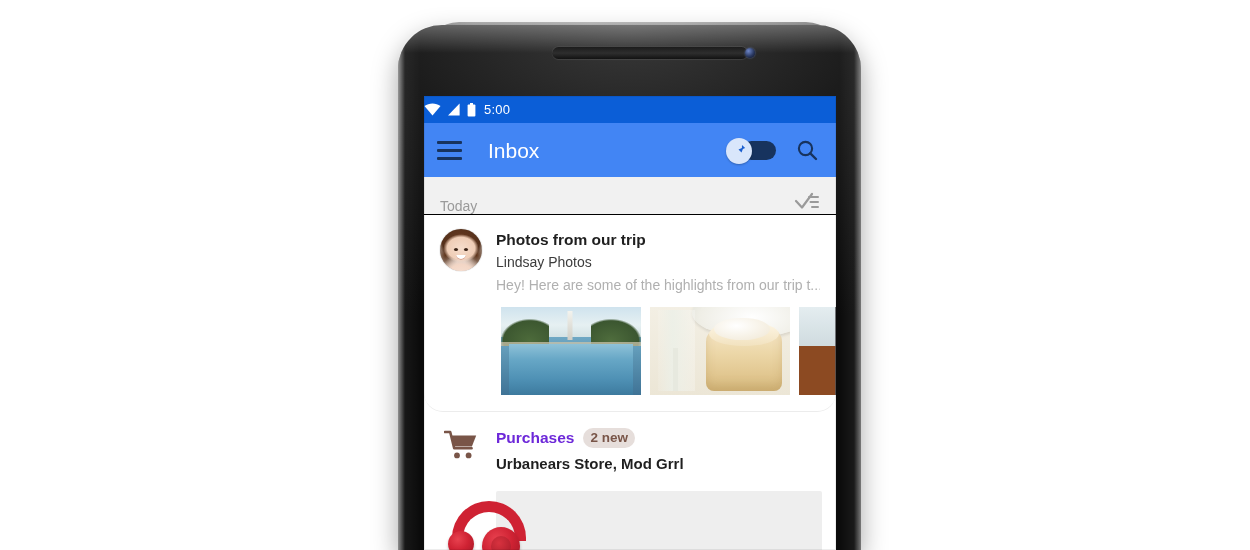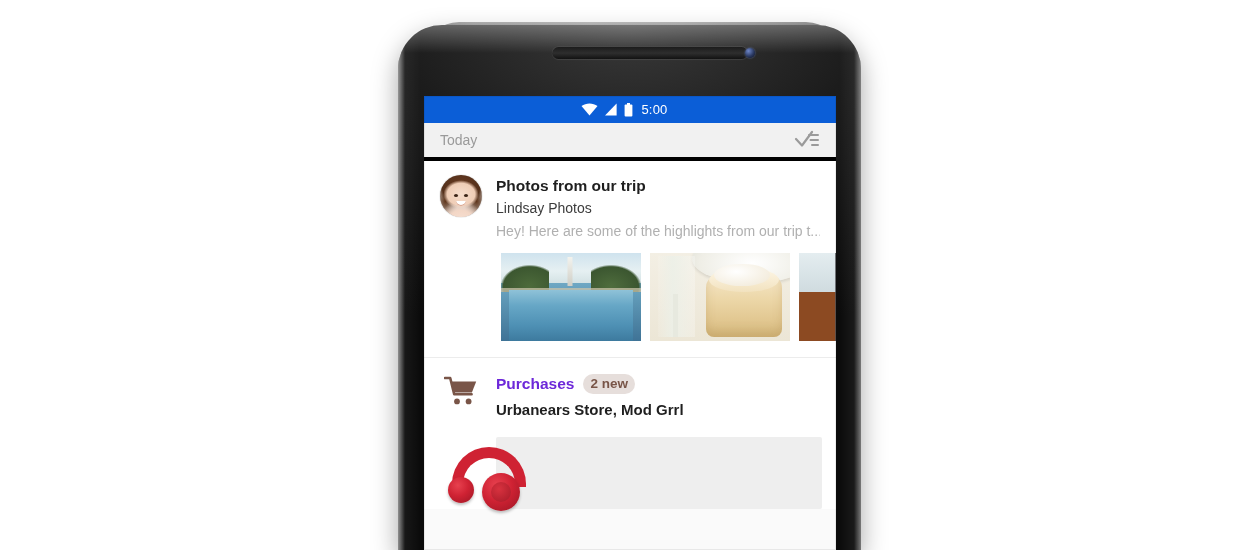--- a/index.html
+++ b/index.html
@@ -63,21 +63,21 @@
 
   
   .screen{
     position:absolute;left:424px;top:96px;width:412px;height:454px;
     background:#fafafa;overflow:hidden;
   }
 
   
   .statusbar{
     height:27px;background:#0b5ed7;display:flex;align-items:center;
-    justify-content:center;padding-right:11px;box-sizing:border-box;gap:6px;
+    justify-content:flex-start;padding-right:11px;box-sizing:border-box;gap:6px;
   }
   .sb-icon{display:block;}
   .sb-time{color:#fff;font-size:13px;letter-spacing:.2px;line-height:1;margin-left:2px;}
 
   
   .appbar{
     height:54px;background:#4285f4;display:flex;align-items:center;
     padding:0 14px 0 13px;box-sizing:border-box;
   }
   .menu-btn{width:34px;height:34px;display:flex;flex-direction:column;justify-content:center;gap:5px;cursor:pointer;}
@@ -89,29 +89,29 @@
   }
   .pin-toggle .knob{
     position:absolute;left:0;top:0;width:26px;height:26px;border-radius:50%;
     background:#d9e6fb;display:flex;align-items:center;justify-content:center;z-index:2;
     box-shadow:0 1px 2px rgba(0,0,0,.25);
   }
   .search-btn{width:30px;height:30px;margin-left:16px;cursor:pointer;display:flex;align-items:center;justify-content:center;}
 
   
   .todaybar{
-    height:38px;background:#f1f1f1;display:flex;align-items:center;
-    padding:0 14px 0 16px;box-sizing:border-box;border-bottom:4px solid #000000;
+    height:38px;background:#f1f1f1;display:flex;align-items:flex-end;
+    padding:0 14px 0 16px;box-sizing:border-box;border-bottom:1px solid #000000;
   }
   .today-label{color:#9a9a9a;font-size:14px;flex:1;}
   .sweep-btn{width:28px;height:24px;cursor:pointer;}
 
   
   .list{background:#ffffff;}
-  .mail-card{background:#fff;padding:14px 0 0 0;border-bottom:1px solid #ececec;}
+  .mail-card{background:#fff;padding:14px 0 0 0;border-bottom:1px solid #ececec;border-radius:19px;}
   .mail-head{display:flex;padding:0 16px 0 16px;}
   .avatar{
     width:42px;height:42px;border-radius:50%;flex:0 0 42px;overflow:hidden;position:relative;
     background:#cfcfcf;box-shadow:0 0 0 1px rgba(0,0,0,.06);
   }
   .avatar .face{
     position:absolute;left:0;top:0;width:100%;height:100%;
     background:
       radial-gradient(circle at 50% 118%, #f7e3d7 0%, #f3d6c5 26%, rgba(243,214,197,0) 44%),
       radial-gradient(ellipse 60% 48% at 50% 46%, #f6ddcc 0%, #efcdb6 55%, rgba(239,205,182,0) 70%),
@@ -237,20 +237,44 @@
       <svg class="sb-icon" width="14" height="13" viewBox="0 0 14 13">
         <path d="M12.6 0.6 L12.6 12.4 L1 12.4 Z" fill="#ffffff"></path>
       </svg>
       <svg class="sb-icon" width="9" height="14" viewBox="0 0 9 14">
         <rect x="3" y="0" width="3" height="2" fill="#ffffff"></rect>
         <rect x="0.6" y="1.6" width="7.8" height="12" rx="1" fill="#ffffff"></rect>
       </svg>
       <span class="sb-time">5:00</span>
     </div>
 
+    <div class="appbar">
+      <div class="menu-btn">
+        <i></i>
+          <i></i>
+          <i></i>
+      </div>
+      <div class="appbar-title">Inbox</div>
+
+      <div class="pin-toggle">
+        <div class="track"></div>
+        <div class="knob">
+          <svg width="15" height="15" viewBox="0 0 24 24">
+            <path d="M16 3 L21 8 L17.4 9.6 L15.2 15 L12.8 12.6 L7.2 18.2 L6 19.4 L7.2 18.2 L12.8 12.6 L10.4 10.2 L15.8 8 Z" fill="#1b5fd0"></path>
+          </svg>
+        </div>
+      </div>
+
+      <div class="search-btn">
+        <svg width="24" height="24" viewBox="0 0 24 24">
+          <circle cx="10.5" cy="10.5" r="6.6" fill="none" stroke="#17335e" stroke-width="2.1"></circle>
+          <line x1="15.3" y1="15.3" x2="21" y2="21" stroke="#17335e" stroke-width="2.4" stroke-linecap="round"></line>
+        </svg>
+      </div>
+    </div>
 
     <div class="todaybar">
       <span class="today-label">Today</span>
       <div class="sweep-btn">
         <svg width="26" height="22" viewBox="0 0 26 22">
           <polyline points="2,11 8,17.5 18,4" fill="none" stroke="#9a9a9a" stroke-width="2.2" stroke-linecap="round" stroke-linejoin="round"></polyline>
           <line x1="15" y1="7" x2="24" y2="7" stroke="#9a9a9a" stroke-width="2" stroke-linecap="round"></line>
           <line x1="16.5" y1="12" x2="24" y2="12" stroke="#9a9a9a" stroke-width="2" stroke-linecap="round"></line>
           <line x1="18" y1="17" x2="24" y2="17" stroke="#9a9a9a" stroke-width="2" stroke-linecap="round"></line>
         </svg>

